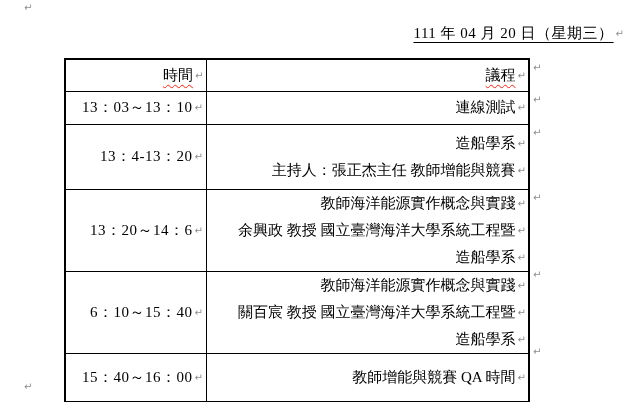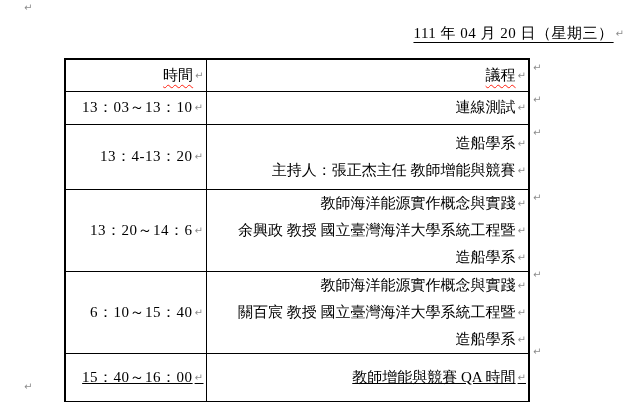--- a/index.html
+++ b/index.html
@@ -50,21 +50,21 @@
     vertical-align:middle;
     padding:0 2px;
     font-weight:normal;
     margin-left:48px;
   }
   tr.h-header{height:32px;}
   tr.h-r1{height:33px;}
   tr.h-r2{height:65px;}
   tr.h-r3{height:77px;}
   tr.h-r4{height:77px;}
-  tr.h-r5{height:49px;text-decoration:underline;}
+  tr.h-r5{height:49px;}
   .squiggle{
     text-decoration-line:underline;
     text-decoration-style:wavy;
     text-decoration-color:#ff1f0f;
     text-decoration-thickness:1px;
     text-underline-offset:4px;
   }
   .agenda-cell .line{line-height:26px;white-space:nowrap;}
   .time-cell{white-space:nowrap;letter-spacing:.5px;}
   .row-marks span{left:533px;}

